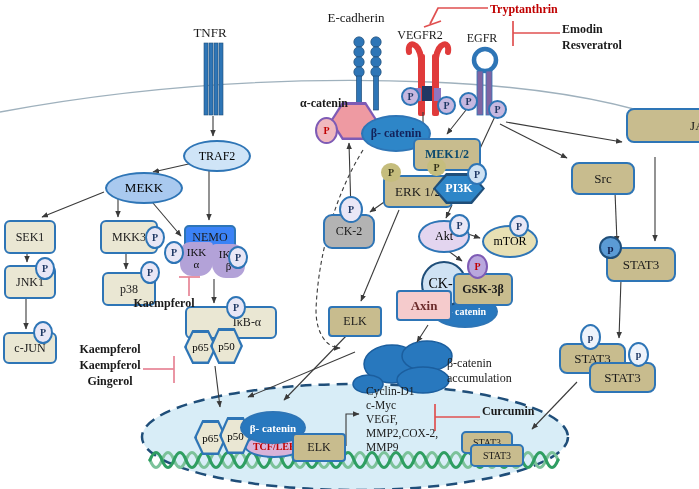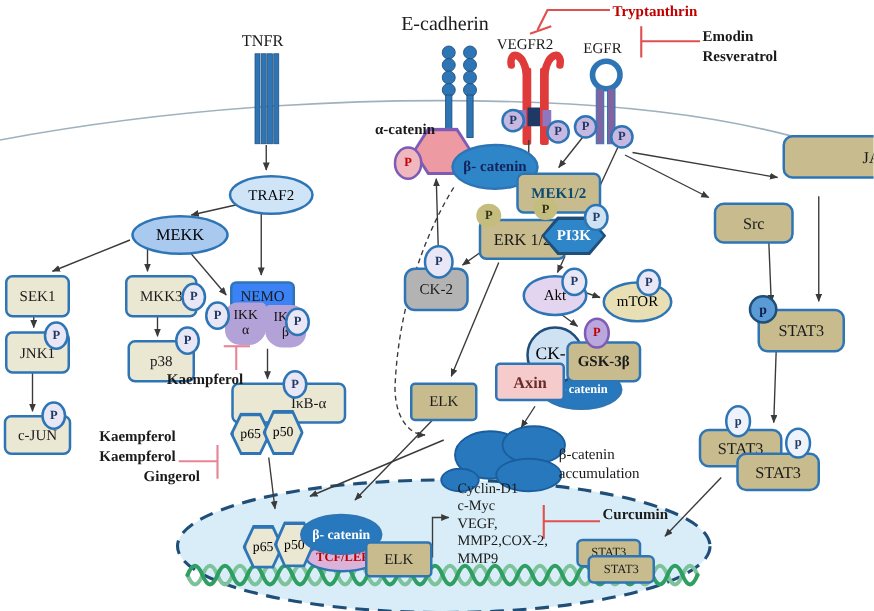--- a/index.html
+++ b/index.html
@@ -141,31 +141,31 @@
           <line x1="179" y1="277" x2="200" y2="277"></line>
       <line x1="143" y1="369" x2="174" y2="369"></line>
           <line x1="174" y1="356" x2="174" y2="383"></line>
     </g>
     <line x1="480" y1="417" x2="435" y2="417"></line>
         <line x1="435" y1="404" x2="435" y2="431"></line>
   </g>
 </svg>
 
 <div class="lbl ctr" style="left:180px;top:25px;width:60px;font-size:13px;">TNFR</div>
-<div class="lbl ctr" style="left:316px;top:10px;width:80px;font-size:16px;">E-cadherin</div>
+<div class="lbl ctr" style="left:316px;top:10px;width:80px;font-size:13px;">E-cadherin</div>
 <div class="lbl ctr" style="left:389px;top:28px;width:62px;font-size:12px;">VEGFR2</div>
 <div class="lbl ctr" style="left:458px;top:31px;width:48px;font-size:12px;">EGFR</div>
 <div class="lbl bold" style="left:490px;top:2px;font-size:12px;color:#c00000;">Tryptanthrin</div>
 <div class="lbl bold" style="left:562px;top:22px;font-size:12px;">Emodin</div>
 <div class="lbl bold" style="left:562px;top:38px;font-size:12px;">Resveratrol</div>
 <div class="lbl bold" style="left:300px;top:96px;font-size:12px;">α-catenin</div>
 <div class="lbl bold ctr" style="left:122px;top:296px;width:84px;font-size:12px;">Kaempferol</div>
 <div class="lbl bold ctr" style="left:60px;top:342px;width:100px;font-size:12px;">Kaempferol</div>
 <div class="lbl bold ctr" style="left:60px;top:358px;width:100px;font-size:12px;">Kaempferol</div>
-<div class="lbl bold ctr" style="left:60px;top:374px;width:100px;font-size:12px;text-align:right;">Gingerol</div>
+<div class="lbl bold ctr" style="left:60px;top:374px;width:100px;font-size:12px;">Gingerol</div>
 <div class="lbl" style="left:447px;top:356px;font-size:12px;">β-catenin</div>
 <div class="lbl" style="left:447px;top:371px;font-size:12px;">accumulation</div>
 <div class="lbl bold" style="left:482px;top:404px;font-size:12px;">Curcumin</div>
 
 <div>
   <div class="lbl" style="left:366px;top:384px;font-size:11.5px;">Cyclin-D1</div>
   <div class="lbl" style="left:366px;top:398px;font-size:11.5px;">c-Myc</div>
   <div class="lbl" style="left:366px;top:412px;font-size:11.5px;">VEGF,</div>
   <div class="lbl" style="left:366px;top:426px;font-size:11.5px;">MMP2,COX-2,</div>
   <div class="lbl" style="left:366px;top:440px;font-size:11.5px;">MMP9</div>

